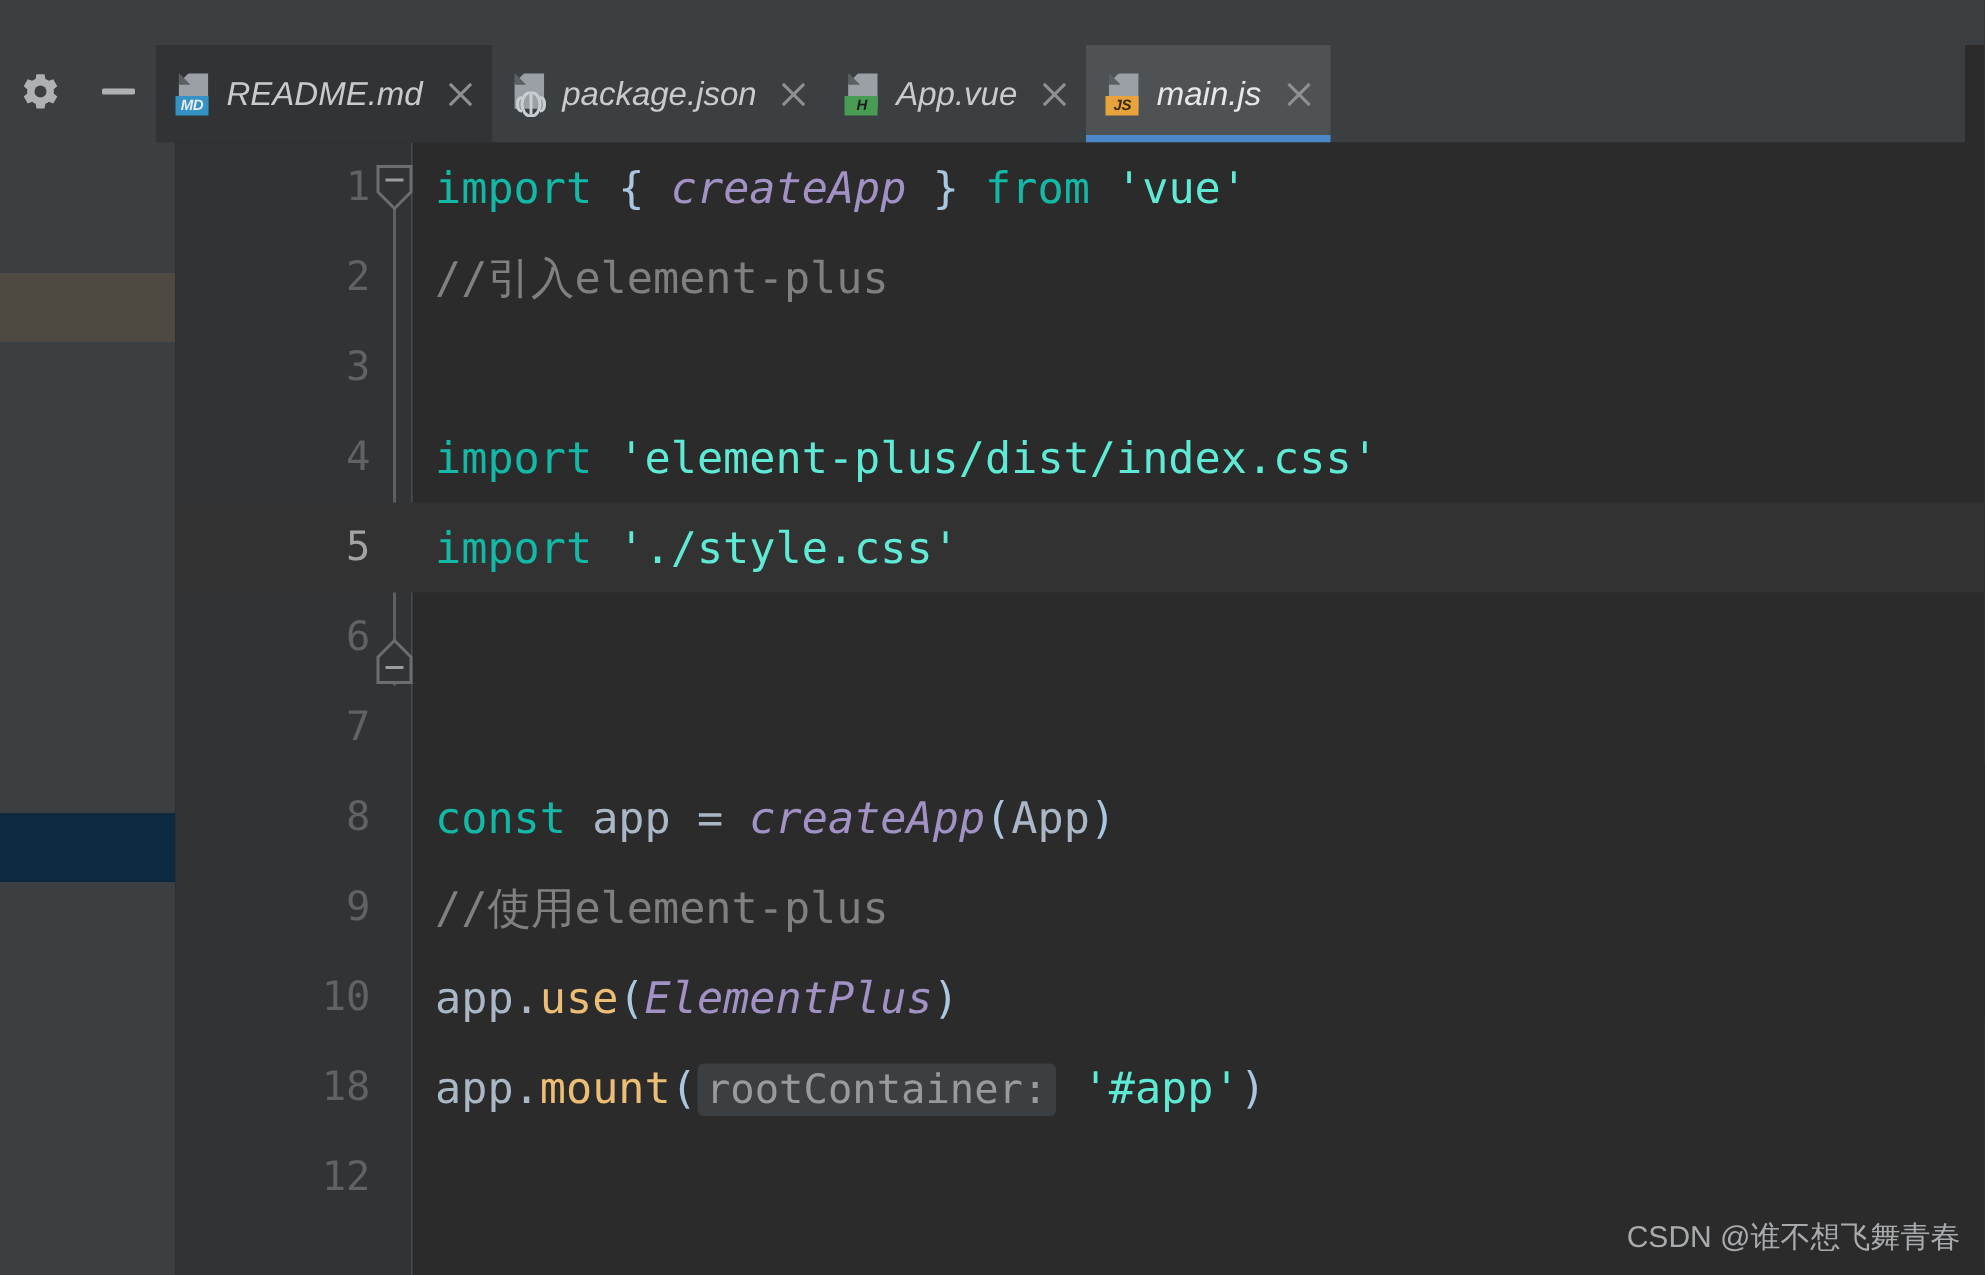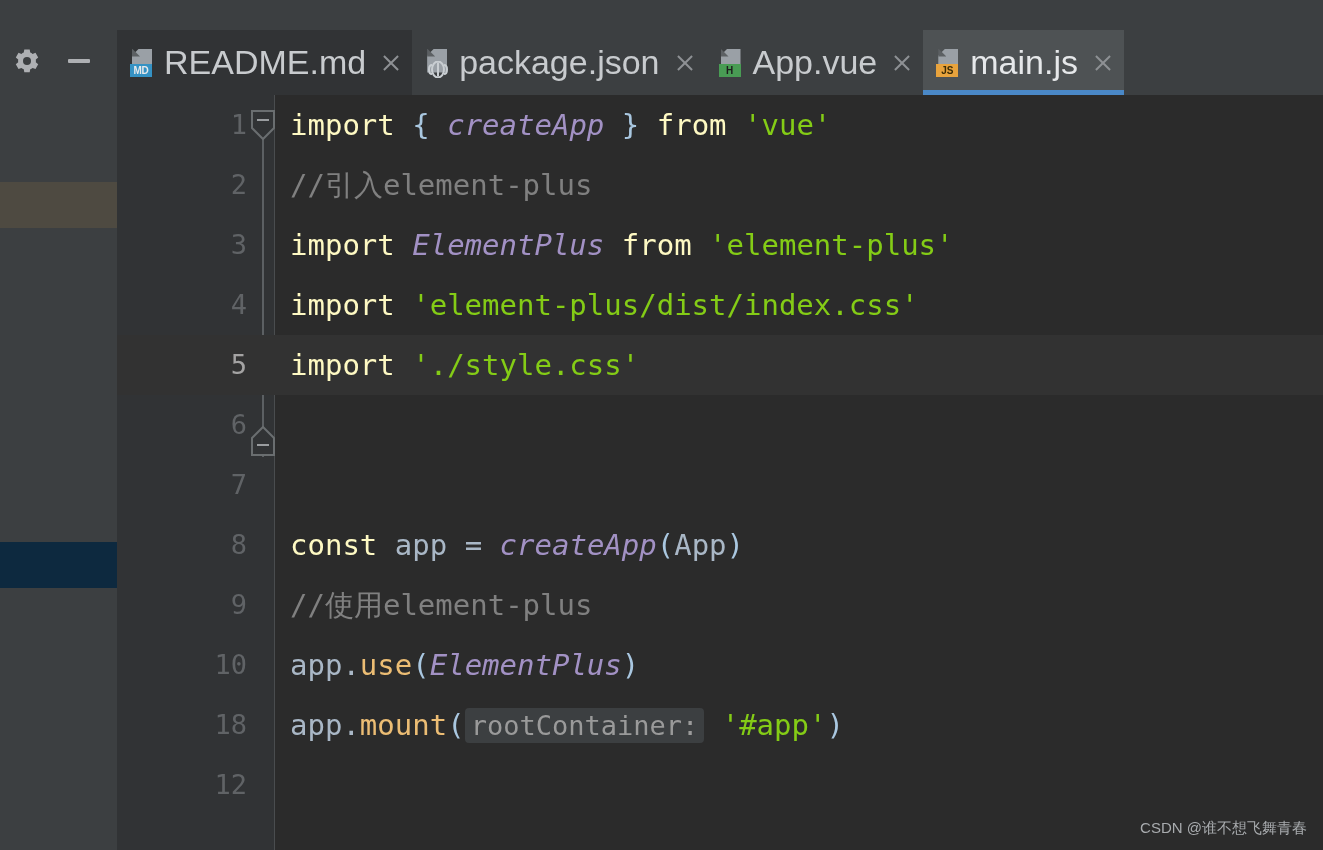--- a/index.html
+++ b/index.html
@@ -68,25 +68,26 @@
     left: 0;
     width: 117px;
     height: 46px;
   }
   .band-olive { background: #4e4a41; }
   .band-blue  { background: #0d293f; }
 
   
   .tabbar {
     position: absolute;
-    left: 117px; top: 30px;
+    left: 104px; top: 30px;
     width: 1206px; height: 65px;
     background: #3c3f41;
     display: flex;
     align-items: stretch;
+    font-style: italic;
   }
   .tab {
     height: 65px;
     display: flex;
     align-items: center;
     padding: 0 10px 0 12px;
     position: relative;
     cursor: default;
   }
   .tab.inactive-dark { background: #313335; }
@@ -141,21 +142,21 @@
   .badge.h  { background: #499c54; color:#1d1d1d; }
   .badge.js { background: #e8a33d; color:#3a2b06; }
 
   .json-braces {
     position: absolute;
     left: 2px; bottom: -1px;
     width: 24px; height: 17px;
   }
 
   .tab-label {
-    font-size: 34px;
+    font-size: 22px;
     color: #c8cbce;
     white-space: nowrap;
     font-family: "Liberation Sans", sans-serif;
   }
   .tab.active .tab-label { color: #e6e8ea; }
   .tab-close {
     margin-left: 14px;
     width: 22px; height: 22px;
     position: relative;
     flex: 0 0 auto;
@@ -221,23 +222,23 @@
   .code {
     position: absolute;
     left: 173px; top: 0;
     height: 60px;
     line-height: 60px;
     white-space: pre;
     font-family: "DejaVu Sans Mono", monospace;
     font-size: 29px;
     letter-spacing: 0px;
   }
-  .kw   { color: #fef9c3; }
+  .kw   { color: #14b8a6; }
   .cls  { color: #a291c4; font-style: italic; }
-  .str  { color: #84cc16; }
+  .str  { color: #5eead4; }
   .cmt  { color: #808080; }
   .def  { color: #a9b7c6; }
   .fn   { color: #ecbd74; }
   .brc  { color: #a9c7e0; }
 
   .hint {
     background: #3c3f41;
     color: #9a9a9a;
     border-radius: 4px;
     padding: 2px 6px;
@@ -256,21 +257,21 @@
     width: 2px;
     background: #5c6063;
   }
 
   
   .watermark {
     position: absolute;
     right: 16px;
     bottom: 12px;
     color: #a8abae;
-    font-size: 15px;
+    font-size: 20px;
     font-family: "Liberation Sans", sans-serif;
     white-space: nowrap;
     margin-left: 31px;
   }
 </style>
 </head>
 <body>
 
 <div id="root">
 
@@ -376,21 +377,20 @@
         <div class="line">
           <div class="ln">1</div>
           <div class="code"><span class="kw">import</span><span class="def"> </span><span class="brc">{</span><span class="def"> </span><span class="cls">createApp</span><span class="def"> </span><span class="brc">}</span><span class="def"> </span><span class="kw">from</span><span class="def"> </span><span class="str">'vue'</span></div>
         </div>
         <div class="line">
           <div class="ln">2</div>
           <div class="code"><span class="cmt">//引入element-plus</span></div>
         </div>
         <div class="line">
           <div class="ln">3</div>
-          <div class="code"><span class="kw">import</span><span class="def"> </span><span class="cls">ElementPlus</span><span class="def"> </span><span class="kw">from</span><span class="def"> </span><span class="str">'element-plus'</span></div>
         </div>
         <div class="line">
           <div class="ln">4</div>
           <div class="code"><span class="kw">import</span><span class="def"> </span><span class="str">'element-plus/dist/index.css'</span></div>
         </div>
         <div class="line current">
           <div class="ln">5</div>
           <div class="code"><span class="kw">import</span><span class="def"> </span><span class="str">'./style.css'</span></div>
         </div>
         <div class="line">

